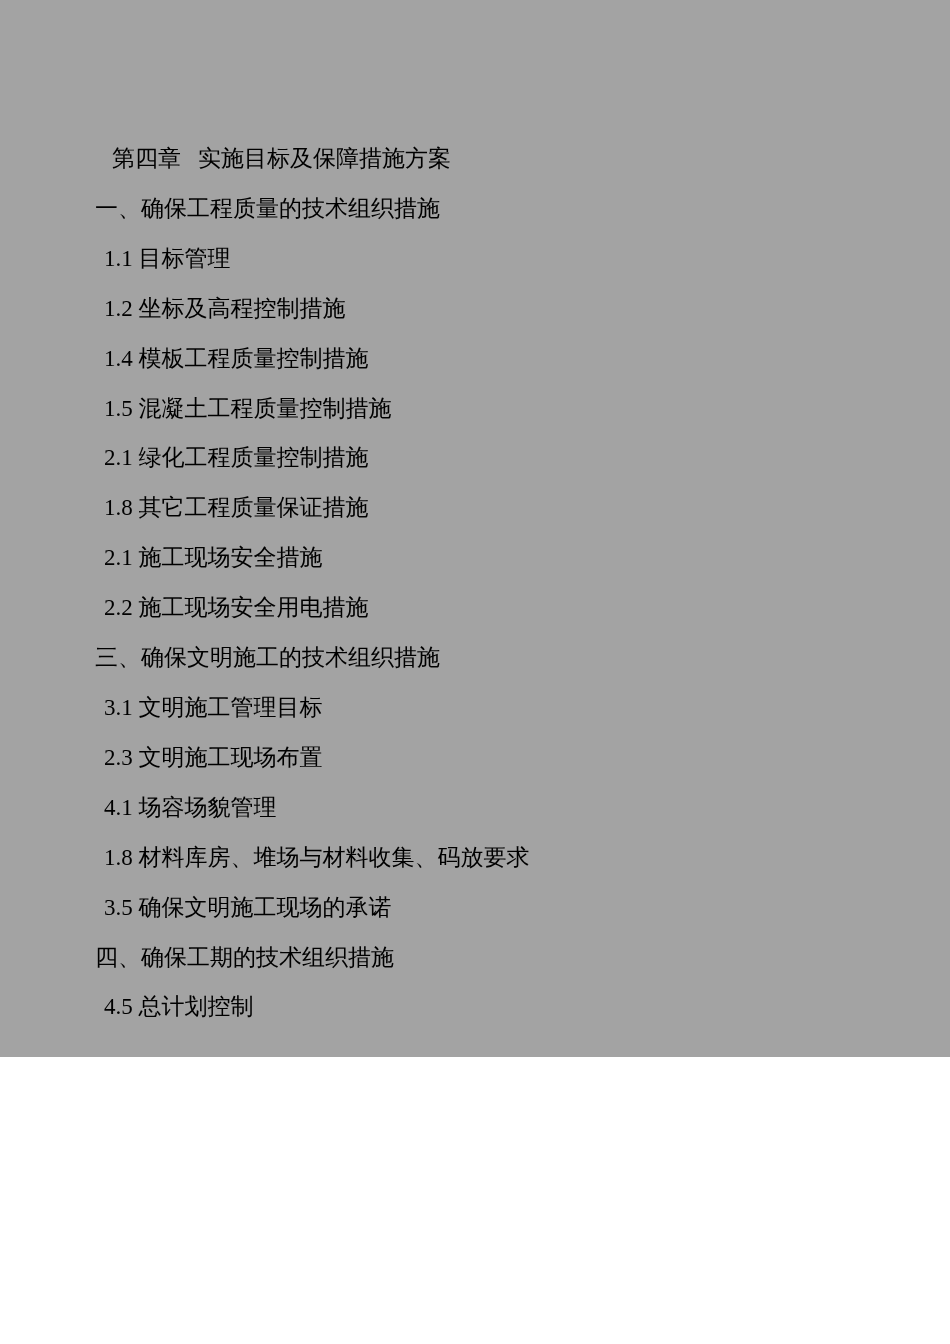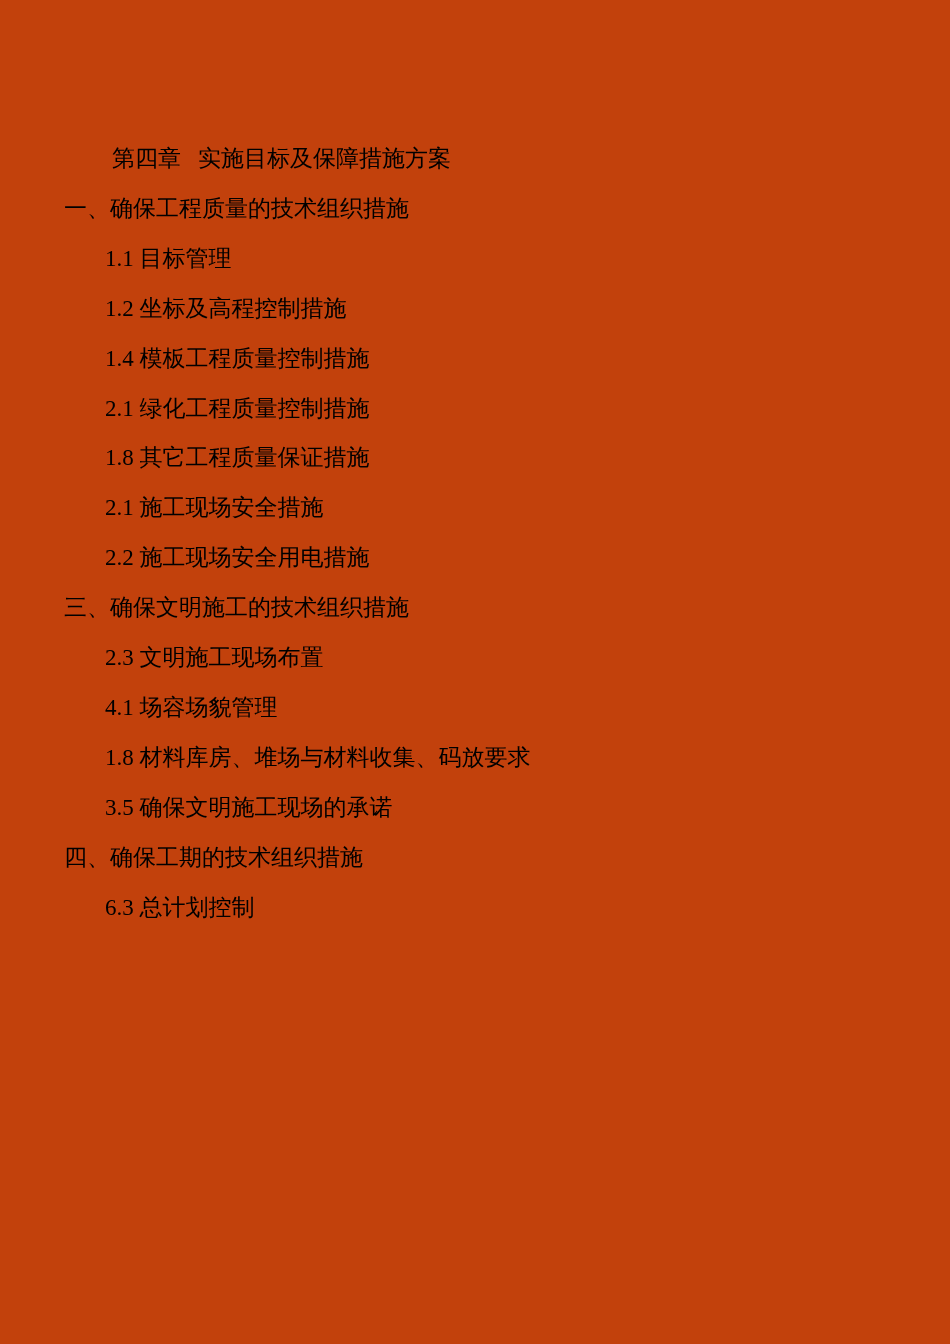--- a/index.html
+++ b/index.html
@@ -9,55 +9,57 @@
   }
   body {
     width: 950px;
     height: 1344px;
     overflow: hidden;
     font-family: "Liberation Serif", "DejaVu Serif", serif;
     color: #000000;
   }
   .page {
     width: 950px;
-    height: 1344px;
-    background: #c2410c;
+    height: 1057px;
+    background: #a3a3a3;
     padding-top: 134px;
     box-sizing: border-box;
   }
   .line {
     font-size: 23px;
     line-height: 49.9px;
     white-space: pre;
     font-weight: 400;
   }
   .chapter { padding-left: 112px; }
-  .section { padding-left: 64px; }
-  .sub     { padding-left: 82px; margin-left: 23px; }
+  .section { padding-left: 95px; }
+  .sub     { padding-left: 104px; }
   .gap {
     display: inline-block;
     width: 17px;
   }
 </style>
 </head>
 <body>
 
 <div class="page">
 
   <div class="line chapter"><span>第四章</span><span class="gap"></span><span>实施目标及保障措施方案</span></div>
 
   <div class="line section">一、确保工程质量的技术组织措施</div>
   <div class="line sub">1.1 目标管理</div>
   <div class="line sub">1.2 坐标及高程控制措施</div>
   <div class="line sub">1.4 模板工程质量控制措施</div>
+  <div class="line sub">1.5 混凝土工程质量控制措施</div>
   <div class="line sub">2.1 绿化工程质量控制措施</div>
   <div class="line sub">1.8 其它工程质量保证措施</div>
   <div class="line sub">2.1 施工现场安全措施</div>
   <div class="line sub">2.2 施工现场安全用电措施</div>
   <div class="line section">三、确保文明施工的技术组织措施</div>
+  <div class="line sub">3.1 文明施工管理目标</div>
   <div class="line sub">2.3 文明施工现场布置</div>
   <div class="line sub">4.1 场容场貌管理</div>
   <div class="line sub">1.8 材料库房、堆场与材料收集、码放要求</div>
   <div class="line sub">3.5 确保文明施工现场的承诺</div>
   <div class="line section">四、确保工期的技术组织措施</div>
-  <div class="line sub">6.3 总计划控制</div>
+  <div class="line sub">4.5 总计划控制</div>
 
 </div>
 
 </body></html>

